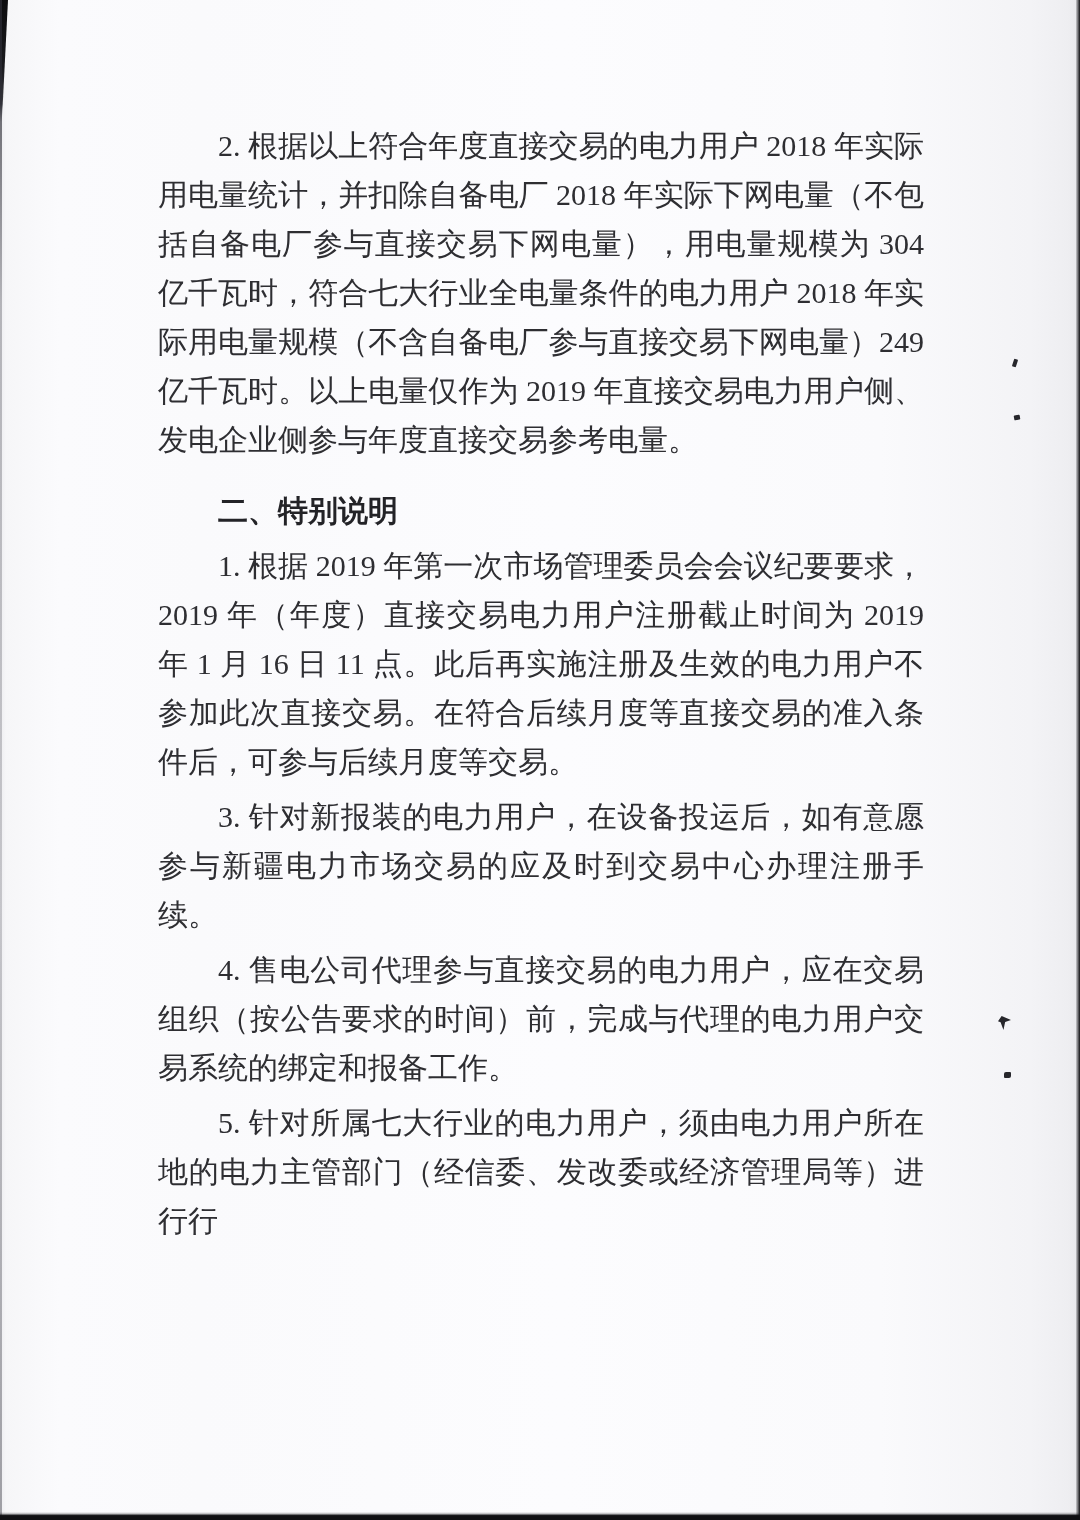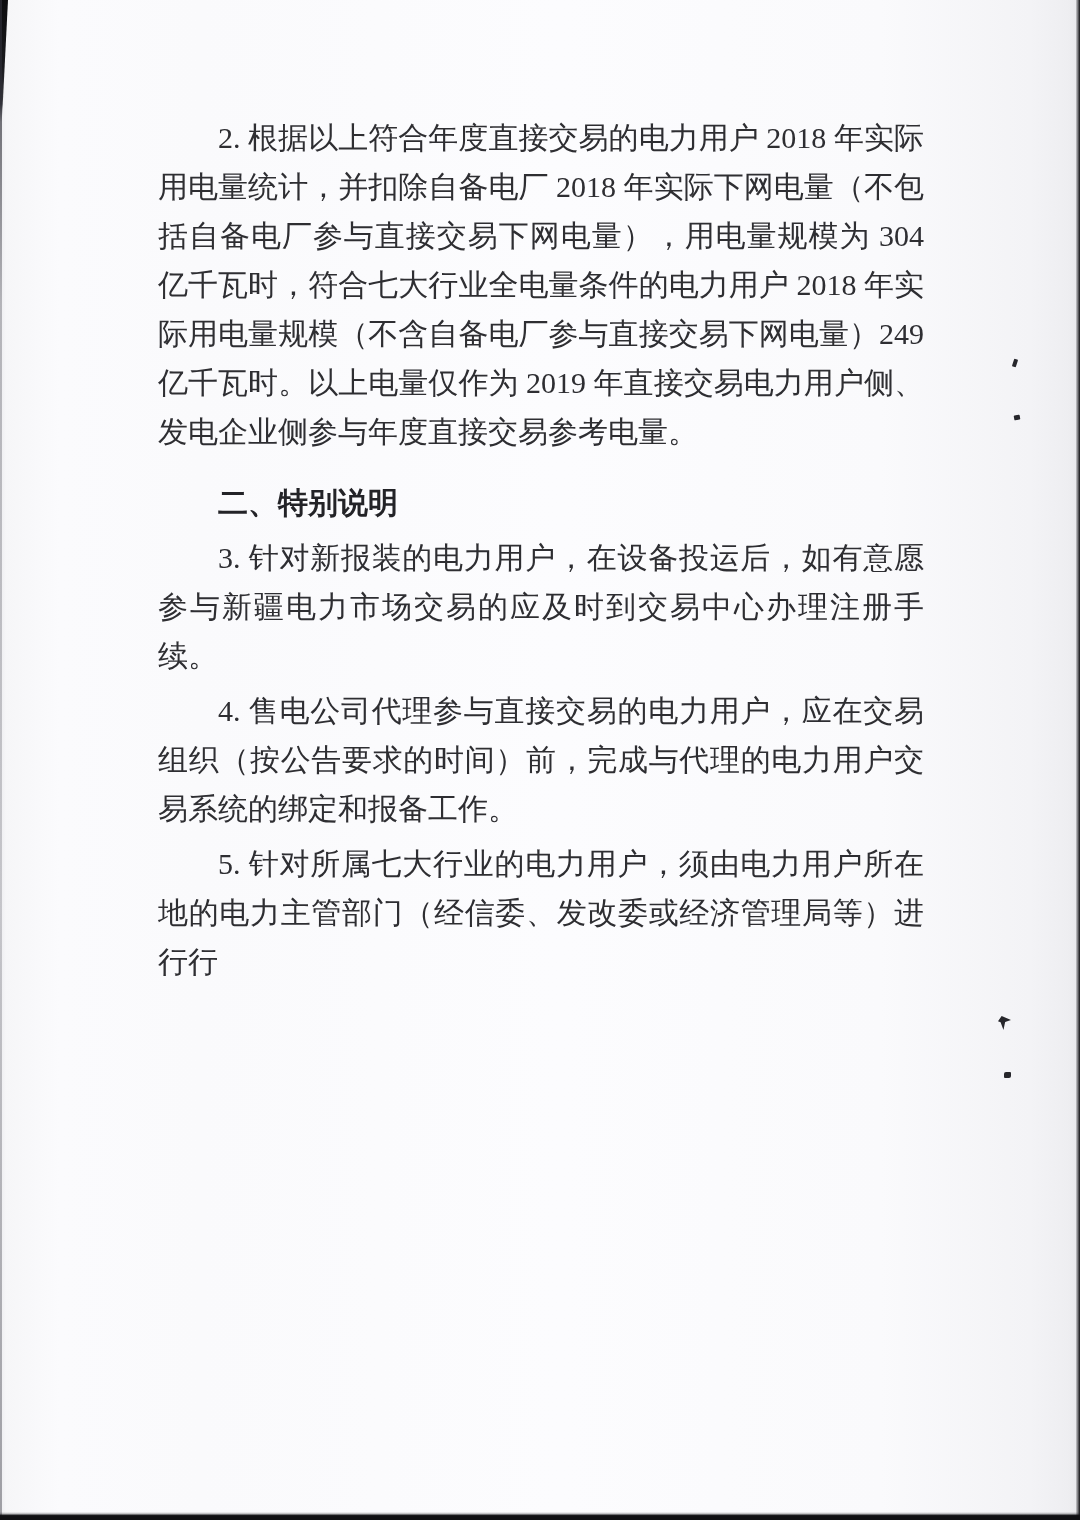--- a/index.html
+++ b/index.html
@@ -53,21 +53,21 @@
   .speck-arrow {
     left: 998px; top: 1016px; width: 13px; height: 14px;
     clip-path: polygon(28% 0, 100% 28%, 55% 42%, 42% 100%, 20% 45%, 0 38%);
   }
   .speck-dot    { left: 1004px; top: 1072px; width: 7px; height: 6px; border-radius: 2px 1px 2px 1px; }
   .speck-tick-1 { left: 1013px; top: 359px;  width: 4px; height: 8px;  transform: rotate(18deg); border-radius: 1px; }
   .speck-tick-2 { left: 1014px; top: 415px;  width: 6px; height: 5px;  transform: rotate(-10deg); border-radius: 1px; }
   
   .textblock {
     position: absolute;
-    left: 158px; top: 113px;
+    left: 158px; top: 121px;
     width: 766px;
     color: var(--ink);
     font-size: 30px;
     line-height: 49px;
     text-align: justify;
     text-justify: inter-ideograph;
     letter-spacing: 0;
   }
   .textblock p {
     margin: 0 0 6px 0;
@@ -90,17 +90,18 @@
   <div class="edge-right-line"></div>
   <div class="edge-bottom-line"></div>
   <div class="speck speck-arrow"></div>
   <div class="speck speck-dot"></div>
   <div class="speck speck-tick-1"></div>
   <div class="speck speck-tick-2"></div>
 
   <main class="textblock">
       <p class="para">2. 根据以上符合年度直接交易的电力用户 2018 年实际用电量统计，并扣除自备电厂 2018 年实际下网电量（不包括自备电厂参与直接交易下网电量），用电量规模为 304 亿千瓦时，符合七大行业全电量条件的电力用户 2018 年实际用电量规模（不含自备电厂参与直接交易下网电量）249 亿千瓦时。以上电量仅作为 2019 年直接交易电力用户侧、发电企业侧参与年度直接交易参考电量。</p>
       <p class="heading">二、特别说明</p>
+      <p class="para">1. 根据 2019 年第一次市场管理委员会会议纪要要求，2019 年（年度）直接交易电力用户注册截止时间为 2019 年 1 月 16 日 11 点。此后再实施注册及生效的电力用户不参加此次直接交易。在符合后续月度等直接交易的准入条件后，可参与后续月度等交易。</p>
       <p class="para">3. 针对新报装的电力用户，在设备投运后，如有意愿参与新疆电力市场交易的应及时到交易中心办理注册手续。</p>
       <p class="para">4. 售电公司代理参与直接交易的电力用户，应在交易组织（按公告要求的时间）前，完成与代理的电力用户交易系统的绑定和报备工作。</p>
       <p class="para">5. 针对所属七大行业的电力用户，须由电力用户所在地的电力主管部门（经信委、发改委或经济管理局等）进行行</p>
     </main>
 </div>
 
 </body></html>

